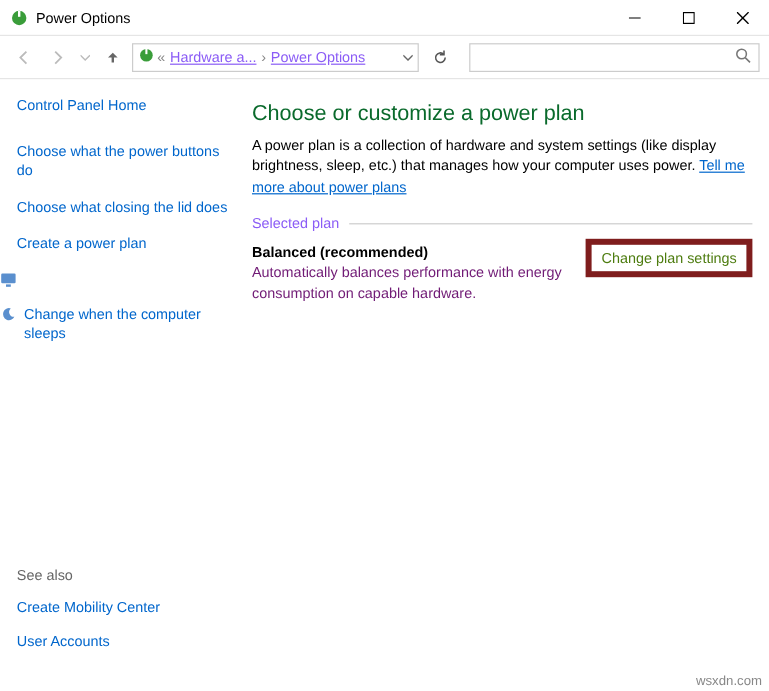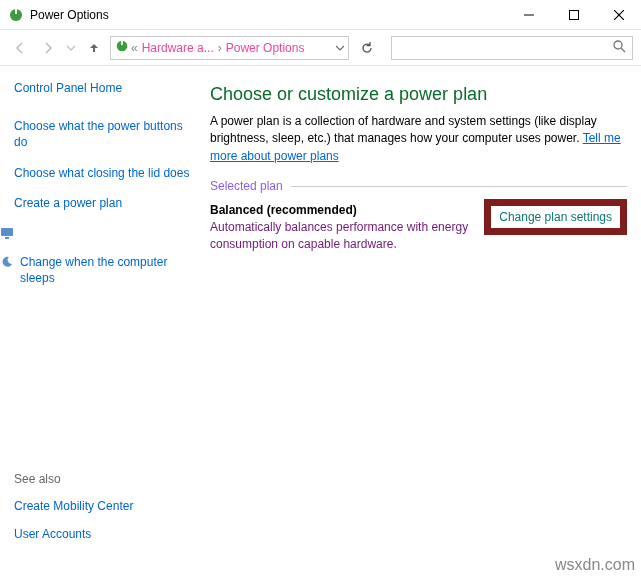--- a/index.html
+++ b/index.html
@@ -50,21 +50,21 @@
     flex: 1;
     height: 24px;
     border: 1px solid #ccc;
     display: flex;
     align-items: center;
     padding: 0 4px;
     gap: 2px;
     font-size: 12px;
     max-width: 270px;
   }
-  .breadcrumb .crumb { color: #ec4899; padding: 0 2px; white-space: nowrap; overflow: hidden; text-overflow: ellipsis; }
+  .breadcrumb .crumb { color: #8b5cf6; padding: 0 2px; white-space: nowrap; overflow: hidden; text-overflow: ellipsis; text-decoration: underline; }
   .breadcrumb .sep { color: #888; }
   .breadcrumb .bc-dd { margin-left: auto; color: #666; }
   .refresh {
     width: 24px; height: 24px;
     display: flex; align-items: center; justify-content: center;
     color: #555;
     margin-left: 2px;
   }
   .searchbox {
     flex: 1;
@@ -143,32 +143,32 @@
   }
   .planrow {
     display: flex;
     align-items: flex-start;
     gap: 10px;
   }
   .plan-left { flex: 1; }
   .plan-title { font-weight: bold; margin-bottom: 2px; }
   .plan-desc { color: #701a75; line-height: 1.4; }
   .change-link {
-    color: #0f766e;
+    color: #4d7c0f;
     cursor: pointer;
-    border: 7px solid #7f1d1d;
+    border: 5px solid #7f1d1d;
     padding: 4px 8px;
     white-space: nowrap;
     margin-top: -4px;
   }
   .watermark {
     position: absolute;
     bottom: 2px;
     right: 6px;
-    font-size: 16px;
+    font-size: 11px;
     color: #888;
   }
 </style>
 </head>
 <body>
 
 <div class="titlebar">
   <span class="appicon">
     <svg width="16" height="16" viewBox="0 0 16 16">
         <circle cx="8" cy="8" r="6" fill="#3a9d3a"></circle>

